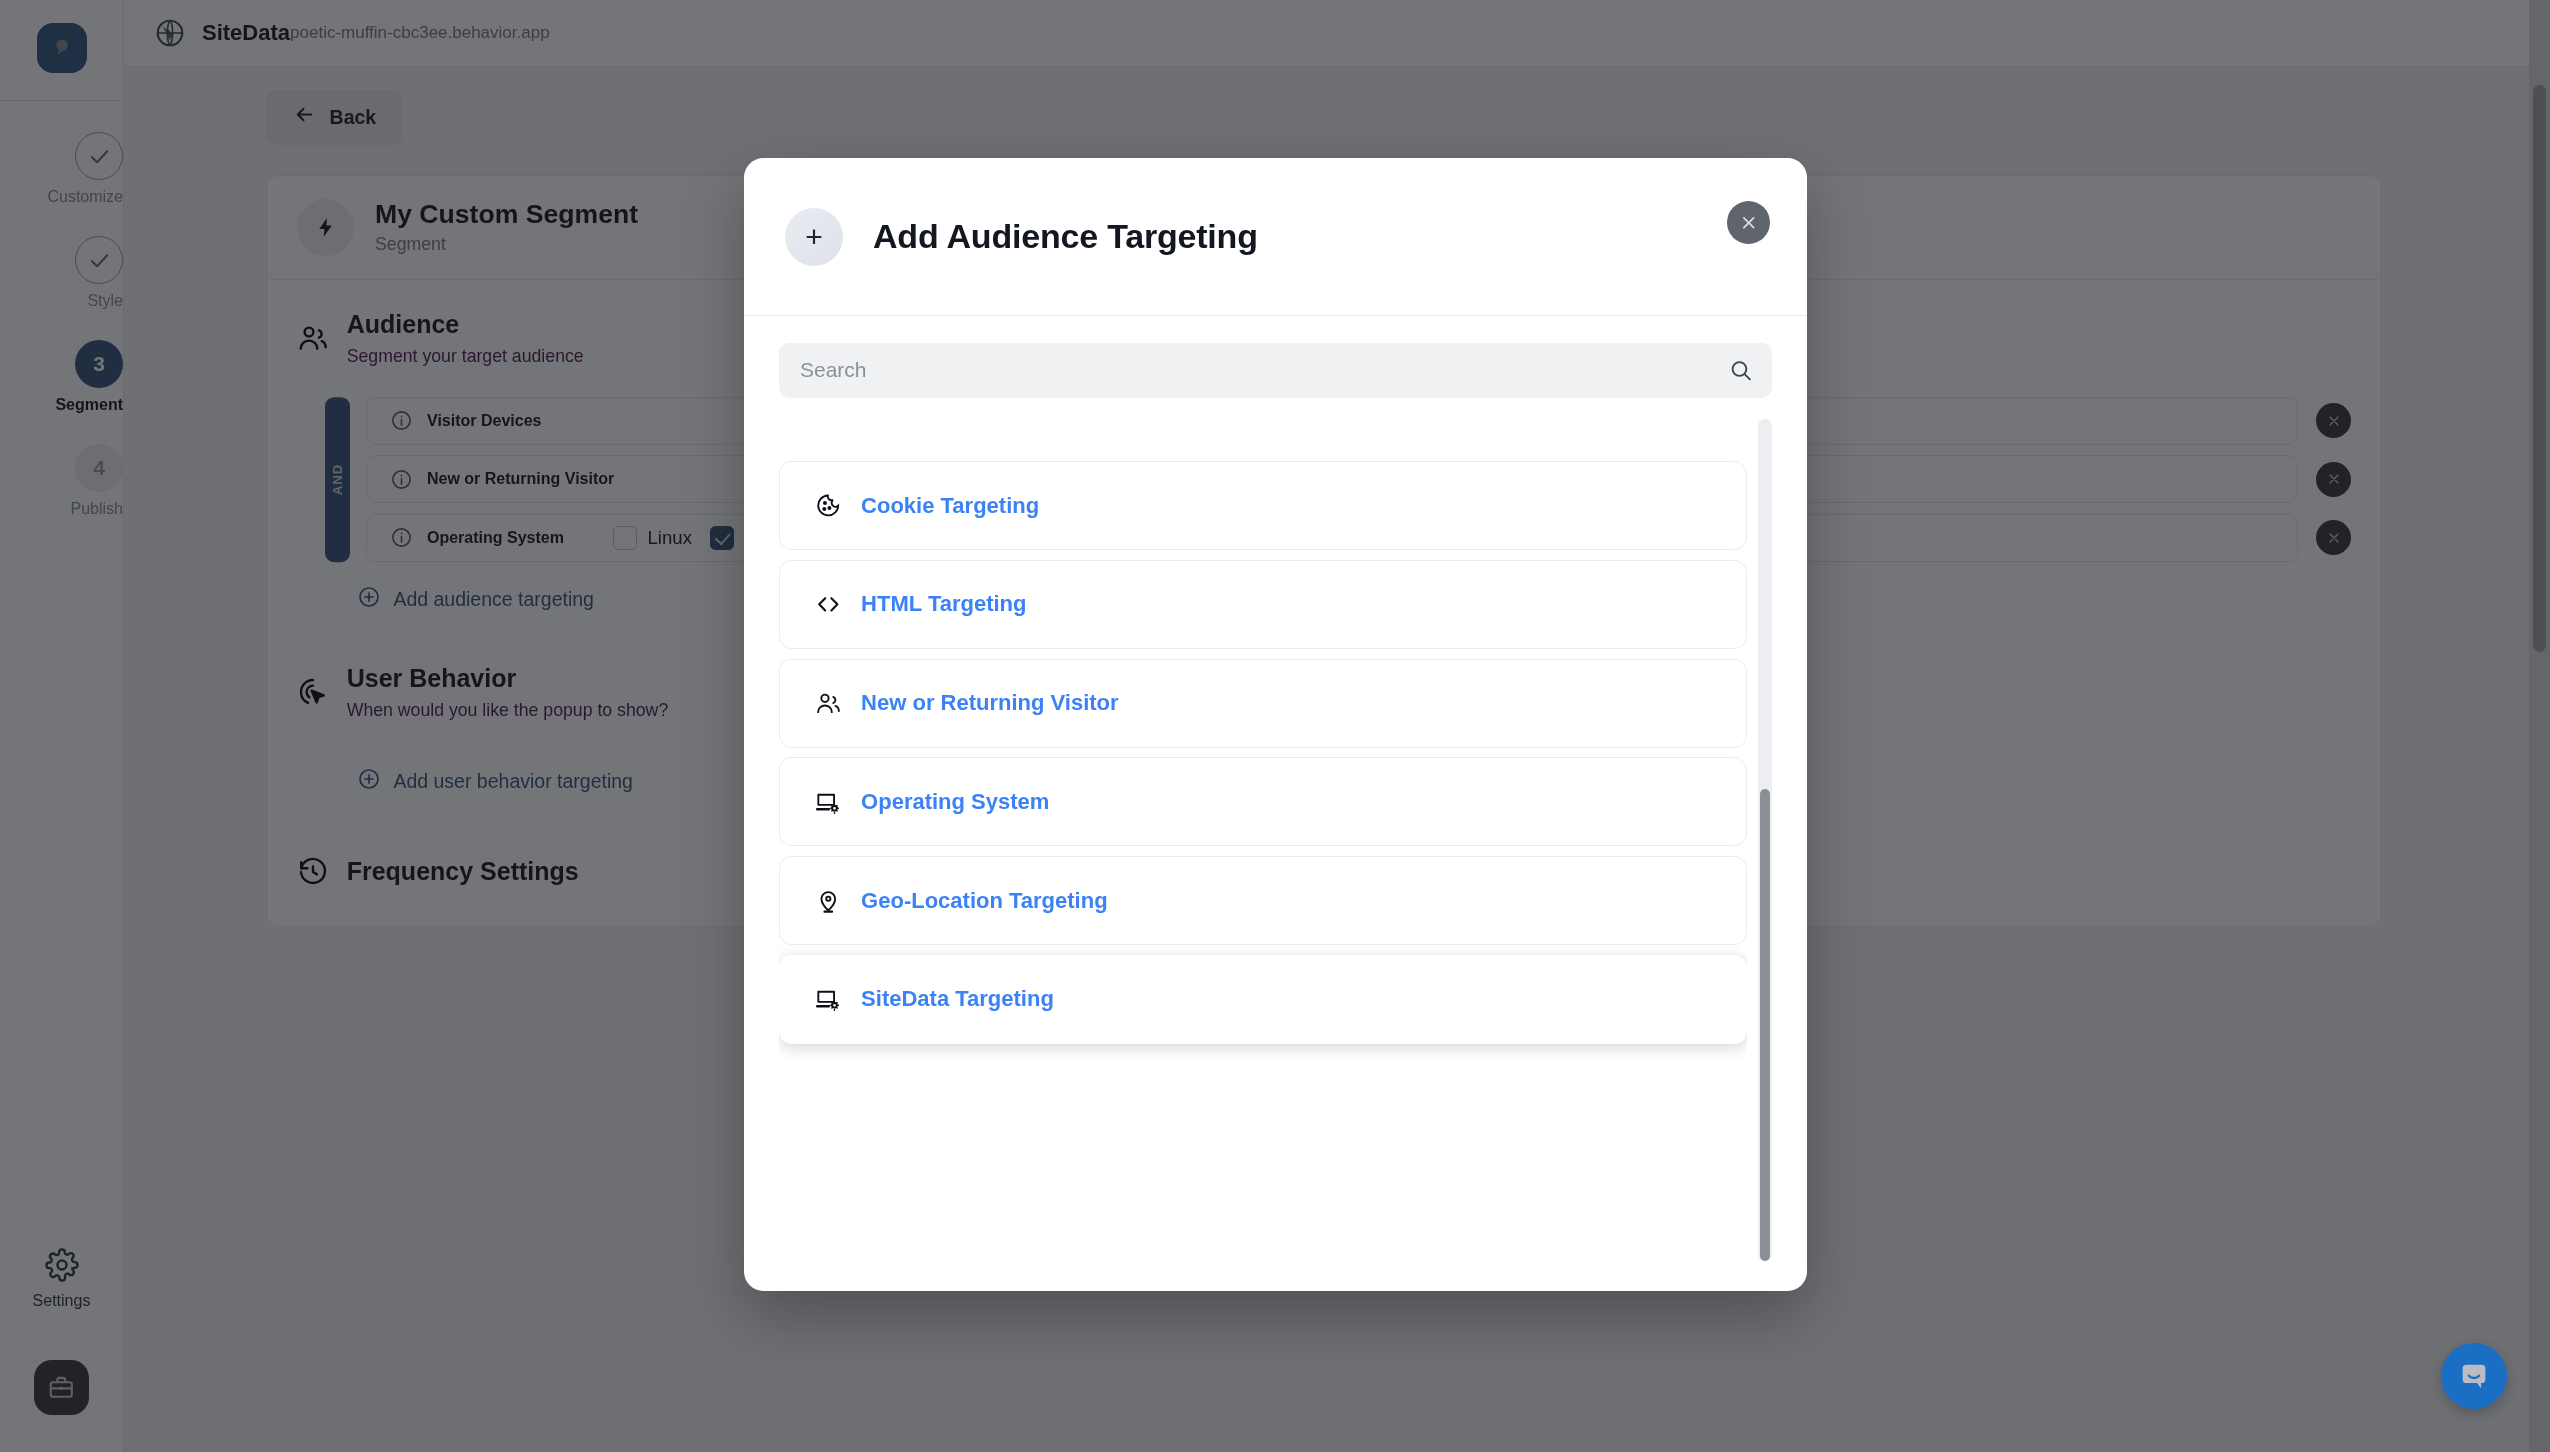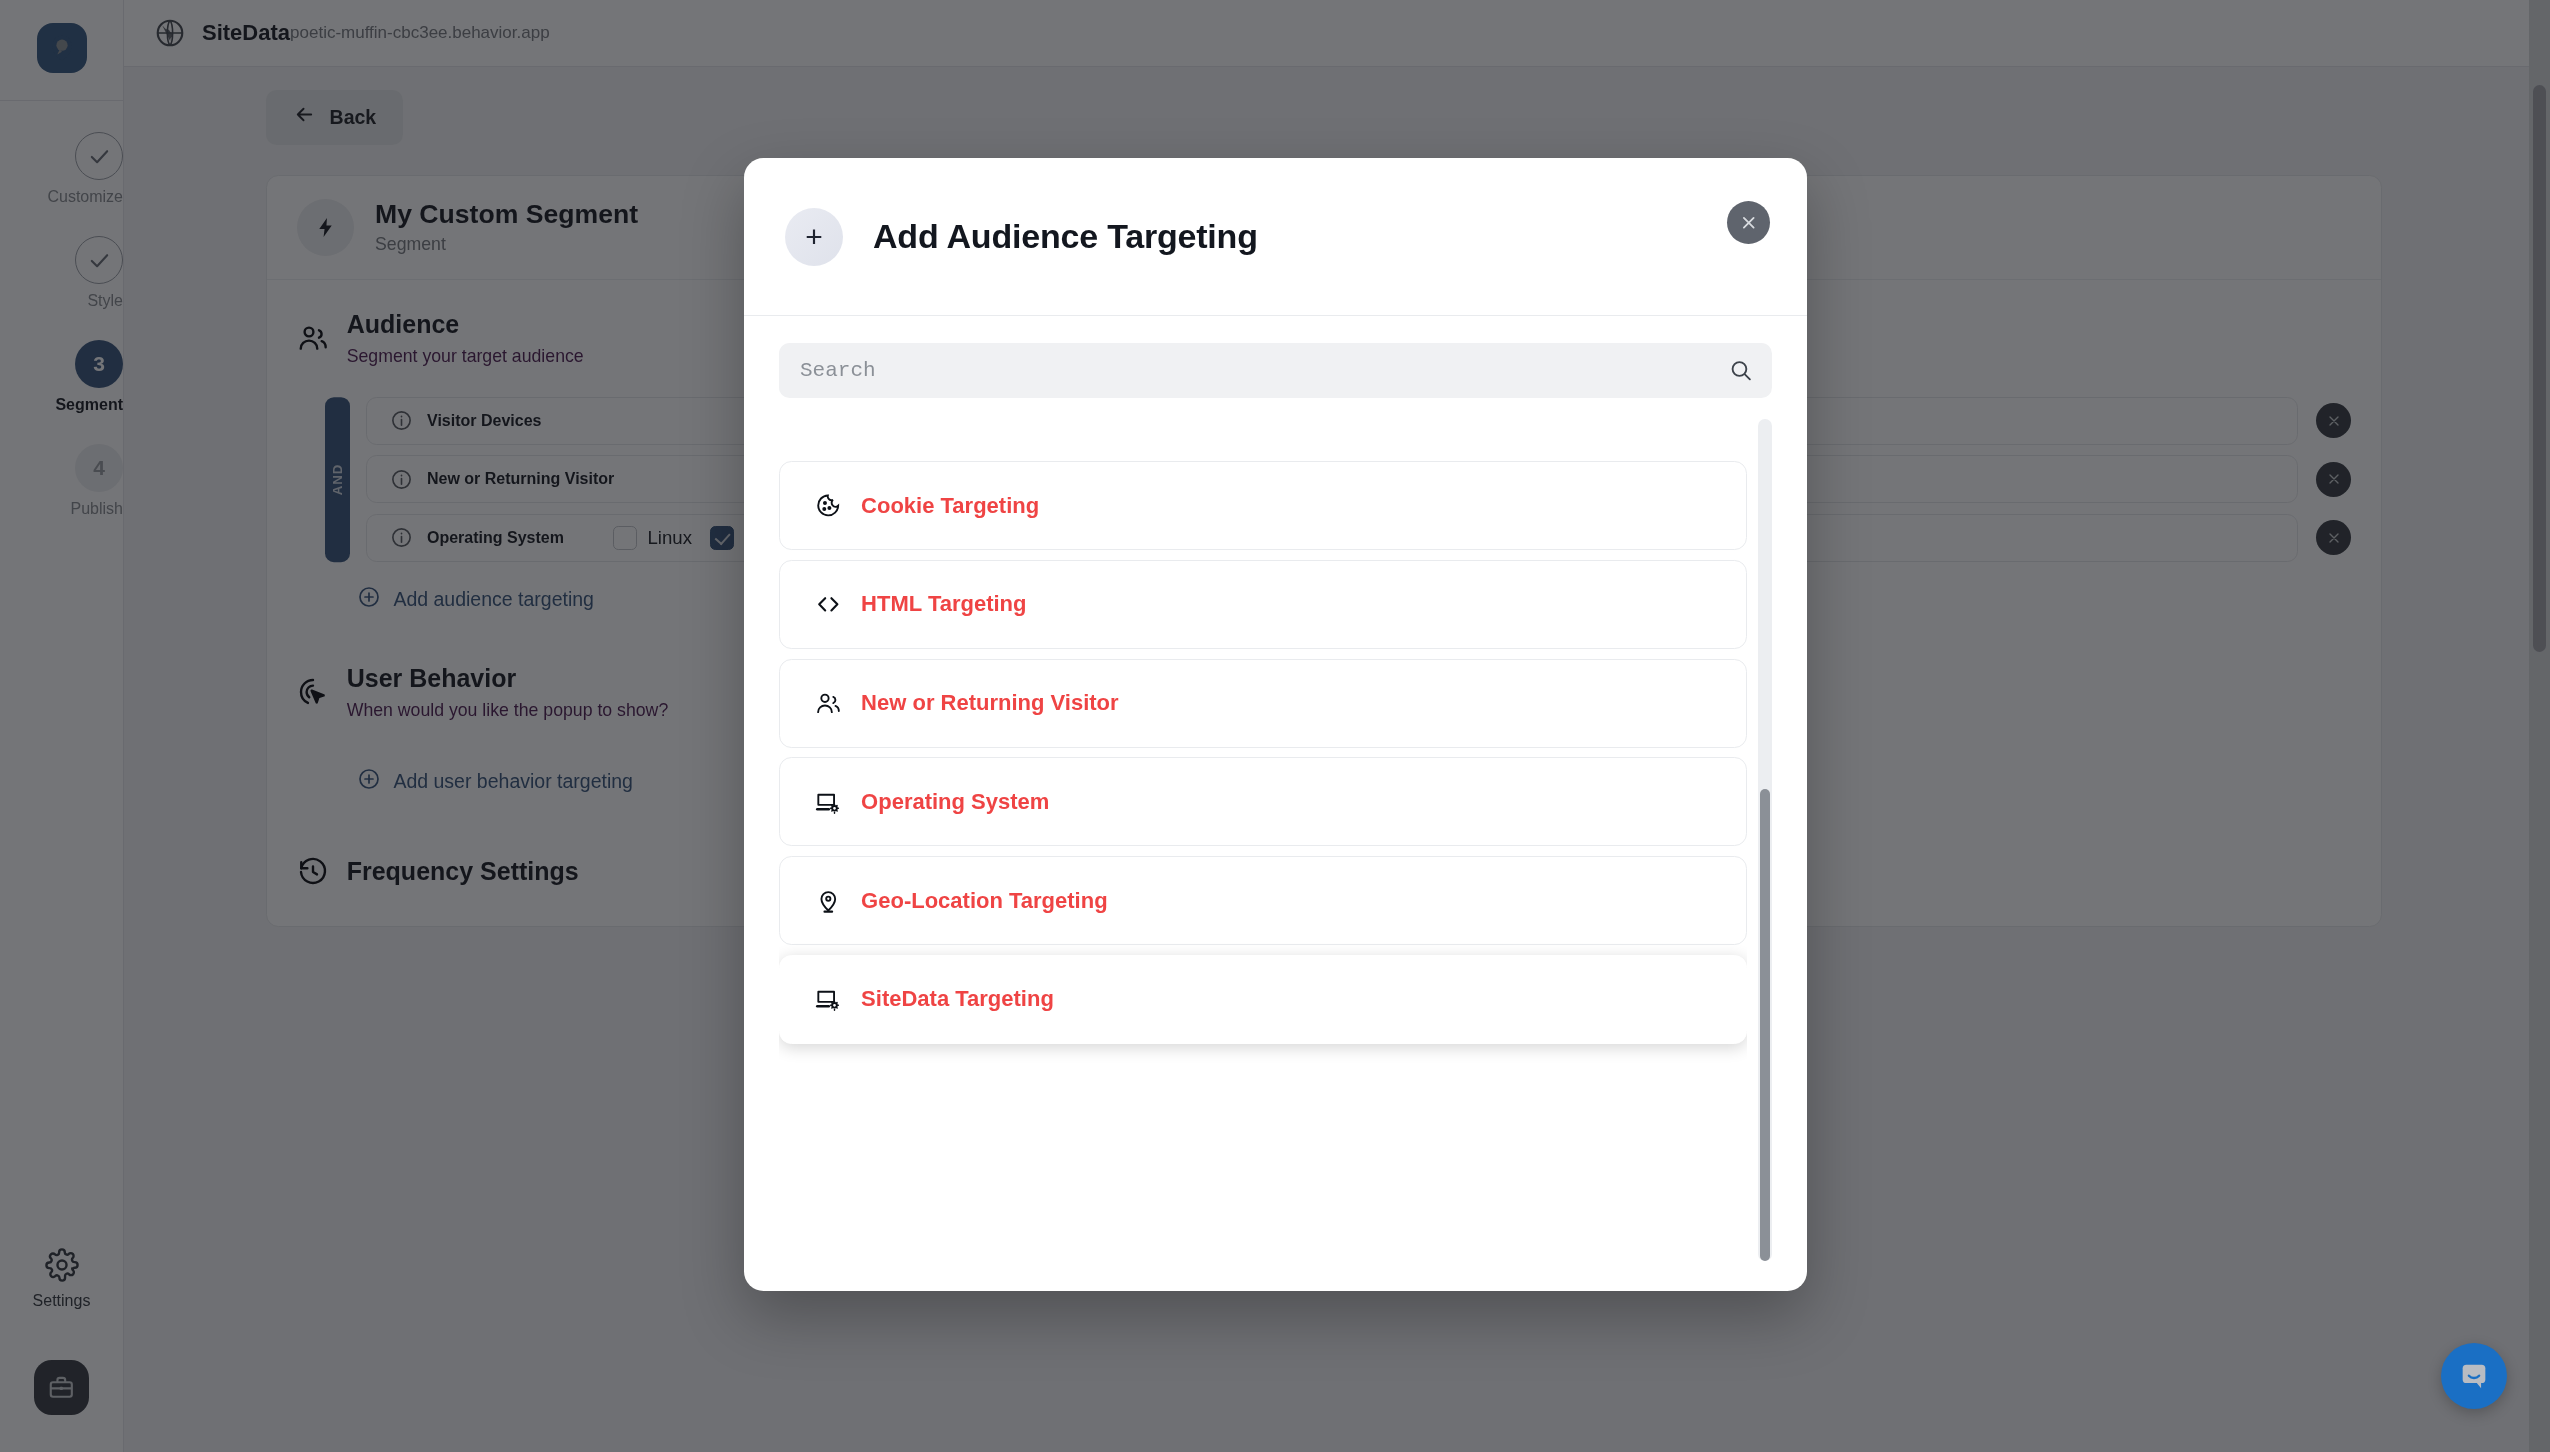--- a/index.html
+++ b/index.html
@@ -172,21 +172,21 @@
     position: absolute; right: 37px; top: 43px;
     width: 43px; height: 43px; border-radius: 50%; background: #5f646d;
     display: flex; align-items: center; justify-content: center;
     color: #d7dade; font-size: 23px; line-height: 1;
   }
   .m-close svg { width: 19.5px; height: 19.5px; }
 
   .m-body { flex: 1 1 auto; display: flex; flex-direction: column; padding: 26.6px 35px 30px 35px; min-height: 0; }
   .m-search {
     height: 55px; flex: 0 0 55px; border-radius: 10.6px; background: #f0f1f3;
-    display: flex; align-items: center; padding: 0 21px; position: relative; font-family: Liberation Mono, monospace;
+    display: flex; align-items: center; padding: 0 21px; position: relative;
   }
   .m-search .ph { font-size: 21px; color: #8b9097; }
   .m-search .mag { position: absolute; right: 19.5px; top: 50%; transform: translateY(-50%); }
   .m-search .mag svg { width: 25px; height: 25px; display: block; }
 
   .m-list-wrap { flex: 1 1 auto; position: relative; margin-top: 21px; min-height: 0; }
   .m-list {
     position: absolute; inset: 0 25px 0 0;
     overflow: hidden;
   }
@@ -196,21 +196,21 @@
     height: 89px; flex: 0 0 89px;
     display: flex; align-items: center; gap: 19.5px; padding: 0 35px;
   }
   .m-item.selected {
     background: #fff; border: 1.8px solid #ffffff;
     box-shadow: 0 3.5px 16px rgba(0,0,0,0.16);
     align-items: center;
   }
   .m-item .mi-icon { width: 26.6px; height: 26.6px; flex: 0 0 26.6px; display:flex; align-items:center; justify-content:center; }
   .m-item .mi-icon svg { width: 26.6px; height: 26.6px; display: block; }
-  .m-item .mi-label { font-size: 22px; font-weight: 700; color: #ef4444; }
+  .m-item .mi-label { font-size: 22px; font-weight: 700; color: #3b82f6; }
 
   .m-track {
     position: absolute; right: 0; top: 0; width: 14px; height: 100%;
     background: #eceef1; border-radius: 8px;
   }
   .m-thumb {
     position: absolute; left: 1.8px; width: 10.6px; border-radius: 7px; background: #8b9097;
     top: 44%; height: 56%;
   }
 

